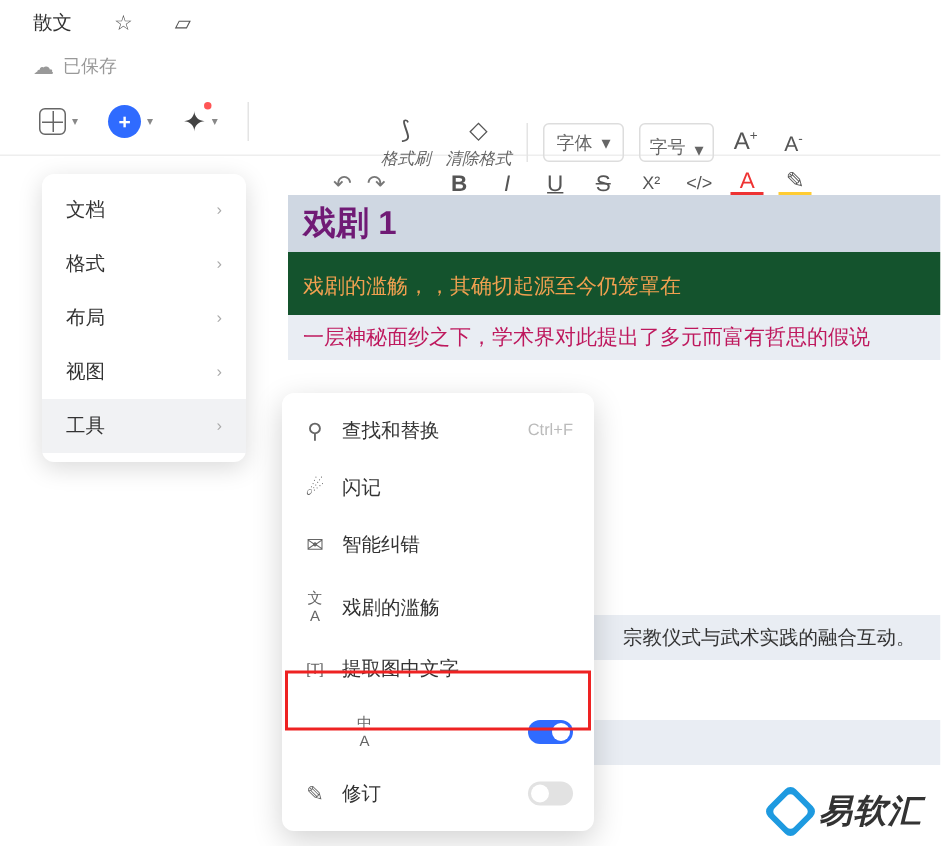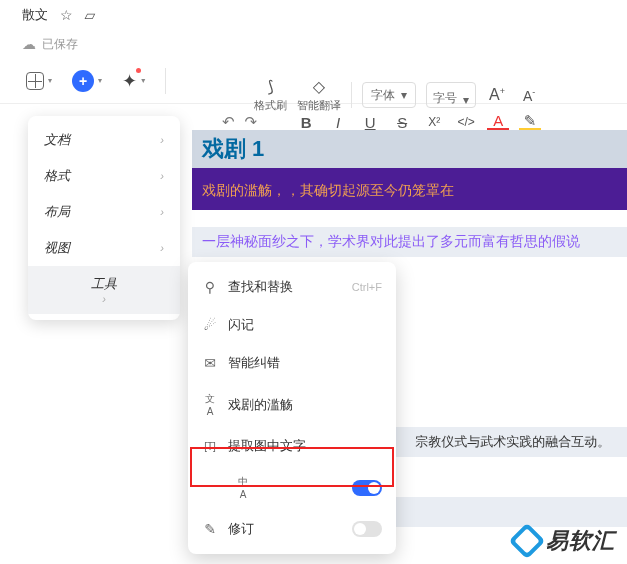--- a/index.html
+++ b/index.html
@@ -1,18 +1,18 @@
 <!DOCTYPE html>
 <html><head>
 <meta charset="utf-8">
 <style>
 * { margin: 0; padding: 0; box-sizing: border-box; font-family: "Microsoft YaHei", -apple-system, sans-serif; }
 body { background: #fff; width: 627px; height: 564px; overflow: hidden; position: relative; }
 
-.titlebar { height: 30px; display: flex; align-items: center; padding: 0 22px; gap: 12px; }
+.titlebar { height: 30px; display: flex; align-items: center; padding: 0 22px; gap: 28px; }
 .titlebar .title { font-size: 13px; color: #333; }
 .titlebar .icon { color: #555; font-size: 14px; cursor: pointer; }
 
 .savebar { height: 28px; display: flex; align-items: center; padding: 0 22px; gap: 6px; }
 .savebar .cloud { font-size: 14px; color: #999; }
 .savebar .txt { font-size: 12px; color: #999; }
 
 .toolbar { height: 46px; border-bottom: 1px solid #eee; display: flex; align-items: center; padding: 0 26px; gap: 20px; position: relative; }
 .tbtn { display: flex; align-items: center; gap: 4px; color: #555; cursor: pointer; font-size: 14px; position: relative; }
 .tbtn .caret { font-size: 8px; color: #888; }
@@ -21,42 +21,42 @@
 .gridicon::before { left:50%; top:1px; bottom:1px; width:1px; }
 .gridicon::after { top:50%; left:1px; right:1px; height:1px; }
 .plusbtn { width: 22px; height: 22px; border-radius: 50%; background: #2f6bff; color: #fff; display: flex; align-items: center; justify-content: center; font-size: 14px; font-weight: bold; }
 .wand { font-size: 18px; color: #444; position: relative; }
 .wand::after { content:''; position:absolute; top:-2px; right:-4px; width:5px; height:5px; background:#f55; border-radius:50%; }
 
 .vsep { width: 1px; height: 26px; background: #e4e4e4; }
 
 .tool-col { display: flex; flex-direction: column; align-items: center; gap: 2px; cursor: pointer; }
 .tool-col .ico { font-size: 16px; color: #555; height: 18px; display:flex; align-items:center; }
-.tool-col .lbl { font-size: 11px; color: #666; }
+.tool-col .lbl { font-size: 11px; color: #666; font-style: italic; }
 
 .fontbox { border: 1px solid #ddd; border-radius: 4px; height: 26px; padding: 0 8px; display: flex; align-items: center; font-size: 12px; color: #666; gap: 6px; }
 
 .fmtbtn { font-size: 15px; color: #555; cursor: pointer; width: 22px; text-align: center; }
 .fmtbtn.sub { font-size: 12px; }
 
 .content { position: absolute; left: 192px; right: 0; top: 130px; }
 .content .h1 { background: #cfd7e2; padding: 4px 10px; }
-.content .h1 span { color: #0369a1; font-weight: bold; font-size: 22px; }
-.content .p1 { padding: 14px 10px 10px; color: #f0a050; font-size: 14px; background:#4c1d95; }
-.content .p2 { padding: 6px 10px; font-size: 14px; background: #e9edf3; color: #8b5cf6; margin-top: 17px; }
+.content .h1 span { color: #701a75; font-weight: bold; font-size: 22px; }
+.content .p1 { padding: 14px 10px 10px; color: #f0a050; font-size: 14px; background:#14532d; }
+.content .p2 { padding: 6px 10px; font-size: 14px; background: #e9edf3; color: #be185d; }
 .content .spacer { height: 170px; }
 .content .p3 { padding: 6px 10px; font-size: 13px; background: #e9edf3; color: #333; }
 .content .p3 .hl { color: #d88a2e; }
 .content .p4 { padding: 4px 10px; font-size: 13px; color: #c97a20; }
 .content .p5 { margin-top: 14px; padding: 6px 10px; font-size: 14px; background: #e9edf3; color: #666; display:flex; align-items:center; gap:6px; }
 
-.menu1 { position: absolute; left: 28px; top: 116px; width: 152px; background: #fff; border-radius: 8px; box-shadow: 0 4px 16px rgba(0,0,0,0.15); padding: 6px 0; z-index: 10; font-style: italic; }
+.menu1 { position: absolute; left: 28px; top: 116px; width: 136px; background: #fff; border-radius: 8px; box-shadow: 0 4px 16px rgba(0,0,0,0.15); padding: 6px 0; z-index: 10; }
 .menu1 .mi { display: flex; align-items: center; justify-content: space-between; padding: 9px 16px; font-size: 13px; color: #333; cursor: pointer; }
 .menu1 .mi .arr { color: #aaa; font-size: 11px; }
-.menu1 .mi.active { background: #f1f2f4; flex-direction: column; }
+.menu1 .mi.active { background: #f1f2f4; }
 
 .menu2 { position: absolute; left: 188px; top: 262px; width: 208px; background: #fff; border-radius: 8px; box-shadow: 0 6px 20px rgba(0,0,0,0.18); padding: 6px 0; z-index: 20; }
 .menu2 .mi { display: flex; align-items: center; padding: 10px 14px; font-size: 13px; color: #333; cursor: pointer; gap: 10px; }
 .menu2 .mi .ico { width: 16px; text-align: center; color: #666; font-size: 14px; }
 .menu2 .mi .sc { margin-left: auto; color: #bbb; font-size: 11px; }
 .menu2 .mi .toggle { margin-left: auto; width: 30px; height: 16px; border-radius: 8px; position: relative; }
 .menu2 .mi .toggle.on { background: #2f6bff; }
 .menu2 .mi .toggle.on::after { content:''; position:absolute; right:2px; top:2px; width:12px; height:12px; background:#fff; border-radius:50%; }
 .menu2 .mi .toggle.off { background: #e2e2e2; }
 .menu2 .mi .toggle.off::after { content:''; position:absolute; left:2px; top:2px; width:12px; height:12px; background:#fff; border-radius:50%; }
@@ -102,21 +102,21 @@
   <div class="vsep"></div>
 </div>
 
 <div class="row1-right">
   <div class="tool-col">
     <span class="ico">⟆</span>
     <span class="lbl">格式刷</span>
   </div>
   <div class="tool-col">
     <span class="ico">◇</span>
-    <span class="lbl">智能翻译</span>
+    <span class="lbl">清除格式</span>
   </div>
   <div class="vsep"></div>
   <div class="fontbox">
     <span>字体</span>
     <span class="caret">▾</span>
   </div>
   <div class="fontbox" style="padding:0 6px;align-items:flex-end;">
     <span>字号</span>
     <span class="caret">▾</span>
   </div>

